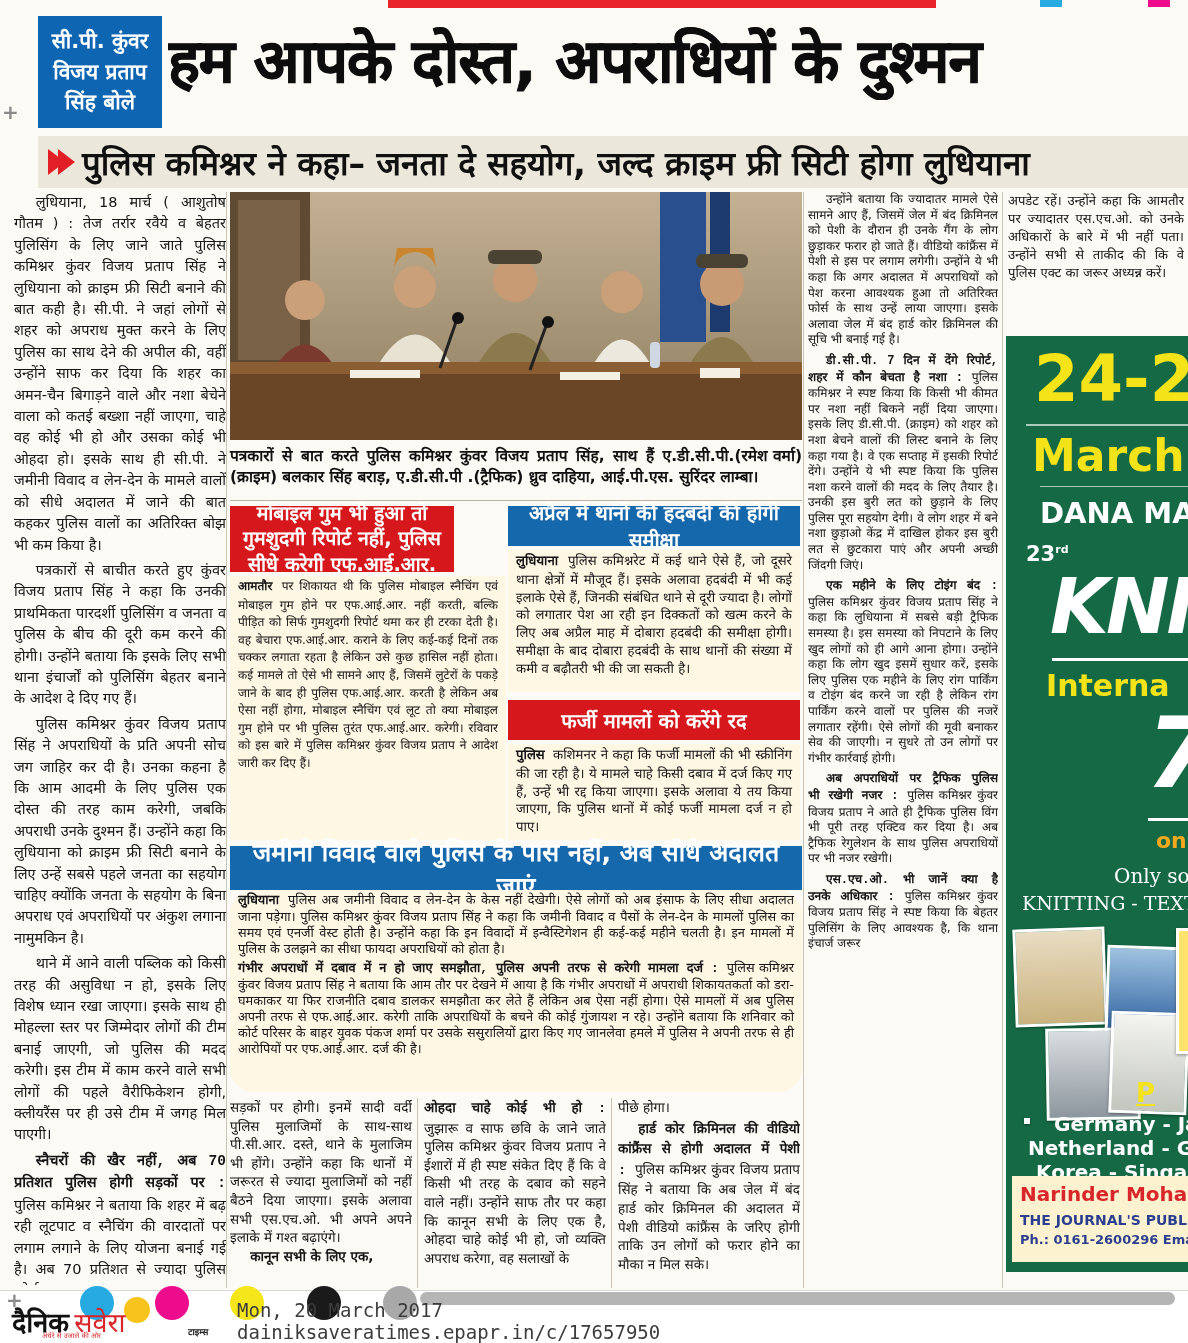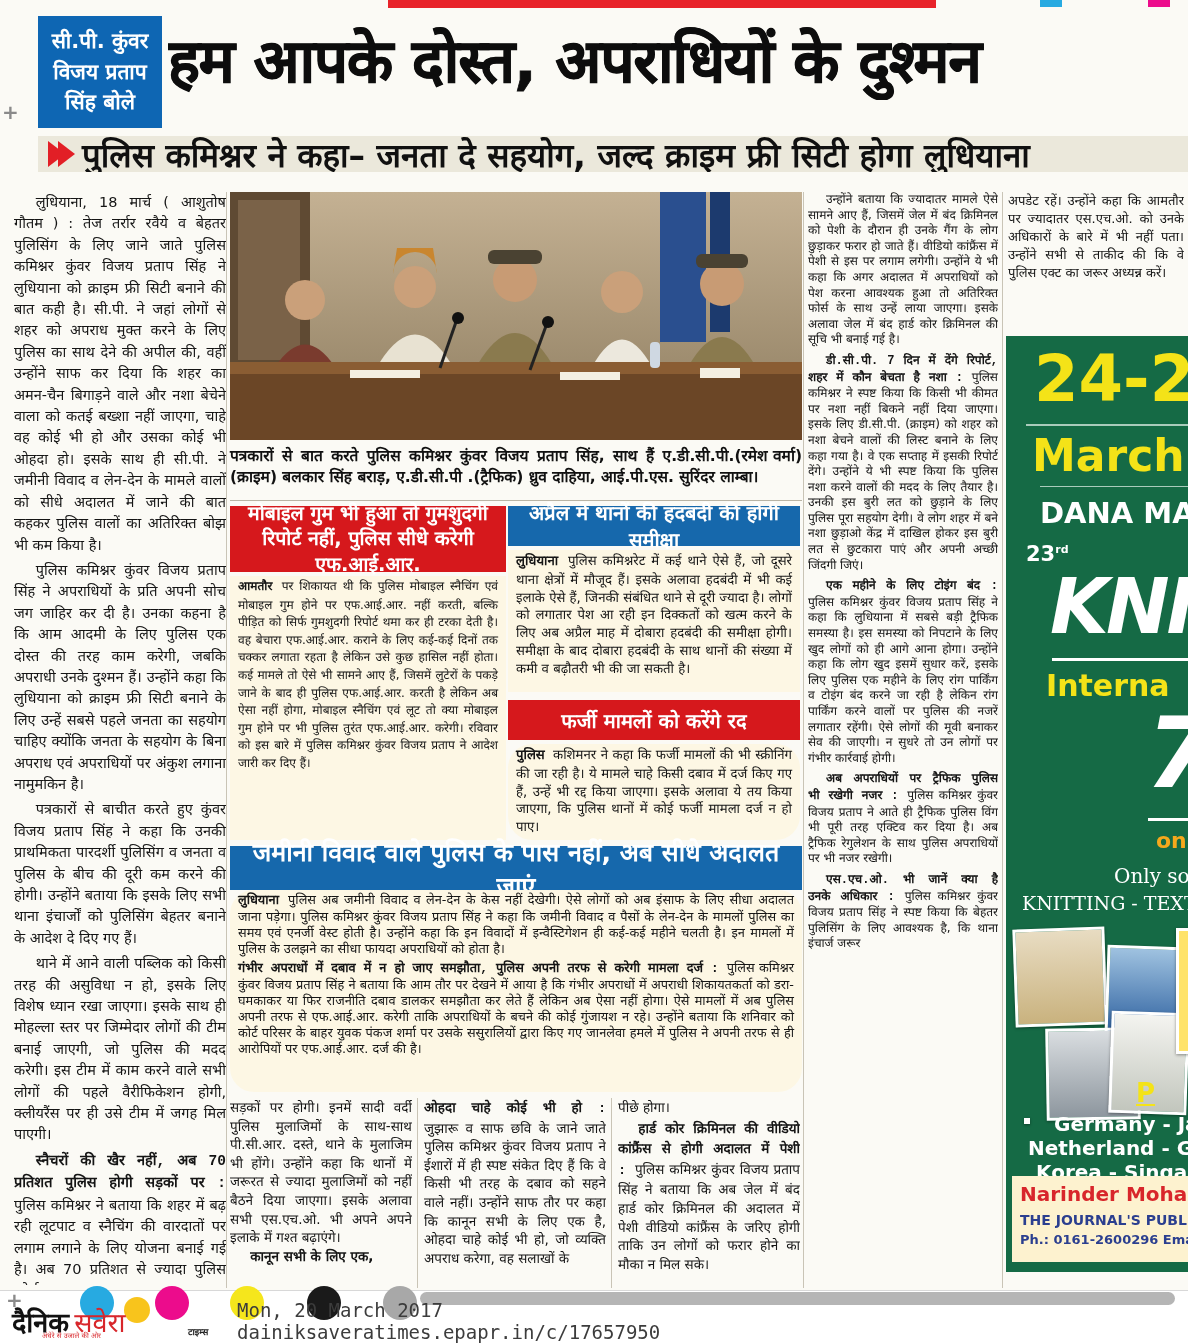--- a/index.html
+++ b/index.html
@@ -11,21 +11,21 @@
   .topbar-red{left:388px;top:0;width:548px;height:8px;background:#e8232a;}
   .regsq{top:0;width:22px;height:7px;}
   .plus{color:#8a8a8a;font-size:20px;font-weight:bold;}
   
   .kicker{left:38px;top:16px;width:124px;height:112px;background:#0e66b3;color:#fff;
           display:flex;flex-direction:column;justify-content:center;text-align:center;
           font-weight:bold;font-size:21px;line-height:1.45;}
   .headline{left:168px;top:18px;width:1020px;font-size:60px;font-weight:800;
             letter-spacing:-1px;color:#0d0d0d;white-space:nowrap;overflow:hidden;
             -webkit-text-stroke:0.8px #0d0d0d;}
-  .subband{left:38px;top:136px;width:1150px;height:36px;background:#ebe8db;
+  .subband{left:38px;top:136px;width:1150px;height:52px;background:#ebe8db;
            display:flex;align-items:center;overflow:hidden;}
   .arrow{width:0;height:0;border-top:13px solid transparent;border-bottom:13px solid transparent;
          border-left:17px solid #e21f26;display:inline-block;margin-right:-7px;}
   .subhead{font-size:33px;font-weight:800;color:#101010;margin-left:14px;white-space:nowrap;}
   
   .vrule{width:1px;background:#c9c4b6;}
   .hrule{height:1px;background:#b9b4a5;}
   
   .col{overflow:hidden;text-align:justify;}
   .col p{margin:0 0 4px 0;text-indent:1.5em;}
@@ -37,26 +37,26 @@
   
   .photo{left:230px;top:192px;width:572px;height:248px;background:#9a8a6e;overflow:hidden;}
   .caption{left:230px;top:446px;width:572px;font-size:15.5px;font-weight:bold;line-height:1.35;
            text-align:justify;color:#111;}
   .credit{float:right;font-weight:bold;}
   
   .boxhead{color:#fff;font-weight:800;text-align:center;display:flex;align-items:center;justify-content:center;}
   .red{background:#d6181c;}
   .blue{background:#1668ac;}
   .boxbody{background:#fdf7e4;text-align:justify;overflow:hidden;padding:2px 8px;box-sizing:border-box;}
-  .box1h{left:230px;top:506px;width:276px;height:66px;font-size:19.5px;line-height:1.3;padding:0 4px;box-sizing:border-box;}
+  .box1h{left:230px;top:506px;width:224px;height:66px;font-size:19.5px;line-height:1.3;padding:0 4px;box-sizing:border-box;}
   .box1b{left:230px;top:576px;width:276px;height:264px;font-size:12px;line-height:17.6px;}
   .box2h{left:508px;top:506px;width:292px;height:40px;font-size:20px;}
   .box2b{left:508px;top:550px;width:292px;height:142px;font-size:13.2px;line-height:17.8px;}
   .box3h{left:508px;top:700px;width:292px;height:40px;font-size:20px;}
-  .box3b{left:508px;top:744px;width:292px;height:96px;font-size:13.2px;line-height:17.8px;border-radius:24px;}
+  .box3b{left:508px;top:744px;width:292px;height:96px;font-size:13.2px;line-height:17.8px;}
   .bigh{left:230px;top:846px;width:572px;height:44px;font-size:25px;}
   .bigb{left:230px;top:890px;width:572px;height:202px;font-size:12.8px;line-height:16px;border-radius:24px;}
   .bigb p{margin:0 0 3px 0;}
   
   .bcol{top:1098px;width:182px;height:190px;font-size:13.5px;line-height:18.6px;}
   .bc1{left:230px;} .bc2{left:424px;} .bc3{left:618px;}
   .bc-bold{font-weight:bold;text-indent:1.5em;}
   
   .ad{left:1006px;top:336px;width:182px;height:936px;background:#156a45;overflow:hidden;color:#fff;}
   .ad .abs{white-space:nowrap;}
@@ -102,22 +102,22 @@
 
 <div class="abs vrule" style="left:226px;top:192px;height:1096px;"></div>
 <div class="abs vrule" style="left:803px;top:192px;height:1096px;"></div>
 <div class="abs vrule" style="left:1002px;top:192px;height:1096px;"></div>
 <div class="abs vrule" style="left:417px;top:1098px;height:190px;"></div>
 <div class="abs vrule" style="left:611px;top:1098px;height:190px;"></div>
 <div class="abs hrule" style="left:230px;top:500px;width:572px;"></div>
 
 <div class="abs col leftcol">
   <p>लुधियाना, 18 मार्च ( आशुतोष गौतम ) : तेज तर्रार रवैये व बेहतर पुलिसिंग के लिए जाने जाते पुलिस कमिश्नर कुंवर विजय प्रताप सिंह ने लुधियाना को क्राइम फ्री सिटी बनाने की बात कही है। सी.पी. ने जहां लोगों से शहर को अपराध मुक्त करने के लिए पुलिस का साथ देने की अपील की, वहीं उन्होंने साफ कर दिया कि शहर का अमन-चैन बिगाड़ने वाले और नशा बेचेने वाला को कतई बख्शा नहीं जाएगा, चाहे वह कोई भी हो और उसका कोई भी ओहदा हो। इसके साथ ही सी.पी. ने जमीनी विवाद व लेन-देन के मामले वालों को सीधे अदालत में जाने की बात कहकर पुलिस वालों का अतिरिक्त बोझ भी कम किया है।</p>
+  <p>पत्रकारों से बाचीत करते हुए कुंवर विजय प्रताप सिंह ने कहा कि उनकी प्राथमिकता पारदर्शी पुलिसिंग व जनता व पुलिस के बीच की दूरी कम करने की होगी। उन्होंने बताया कि इसके लिए सभी थाना इंचार्जों को पुलिसिंग बेहतर बनाने के आदेश दे दिए गए हैं।</p>
   <p>पुलिस कमिश्नर कुंवर विजय प्रताप सिंह ने अपराधियों के प्रति अपनी सोच जग जाहिर कर दी है। उनका कहना है कि आम आदमी के लिए पुलिस एक दोस्त की तरह काम करेगी, जबकि अपराधी उनके दुश्मन हैं। उन्होंने कहा कि लुधियाना को क्राइम फ्री सिटी बनाने के लिए उन्हें सबसे पहले जनता का सहयोग चाहिए क्योंकि जनता के सहयोग के बिना अपराध एवं अपराधियों पर अंकुश लगाना नामुमकिन है।</p>
-  <p>पत्रकारों से बाचीत करते हुए कुंवर विजय प्रताप सिंह ने कहा कि उनकी प्राथमिकता पारदर्शी पुलिसिंग व जनता व पुलिस के बीच की दूरी कम करने की होगी। उन्होंने बताया कि इसके लिए सभी थाना इंचार्जों को पुलिसिंग बेहतर बनाने के आदेश दे दिए गए हैं।</p>
   <p>थाने में आने वाली पब्लिक को किसी तरह की असुविधा न हो, इसके लिए विशेष ध्यान रखा जाएगा। इसके साथ ही मोहल्ला स्तर पर जिम्मेदार लोगों की टीम बनाई जाएगी, जो पुलिस की मदद करेगी। इस टीम में काम करने वाले सभी लोगों की पहले वैरीफिकेशन होगी, क्लीयरैंस पर ही उसे टीम में जगह मिल पाएगी।</p>
   <p><b class="lead">स्नैचरों की खैर नहीं, अब 70 प्रतिशत पुलिस होगी सड़कों पर : </b><span>पुलिस कमिश्नर ने बताया कि शहर में बढ़ रही लूटपाट व स्नैचिंग की वारदातों पर लगाम लगाने के लिए योजना बनाई गई है। अब 70 प्रतिशत से ज्यादा पुलिस फोर्स</span></p>
 </div>
 
 <div class="abs photo">
   <svg width="572" height="248" viewBox="0 0 572 248">
     <defs>
       <linearGradient id="wall" x1="0" y1="0" x2="0" y2="1">
         <stop offset="0" stop-color="#c4b193"></stop>
           <stop offset="1" stop-color="#8d7c5f"></stop>

